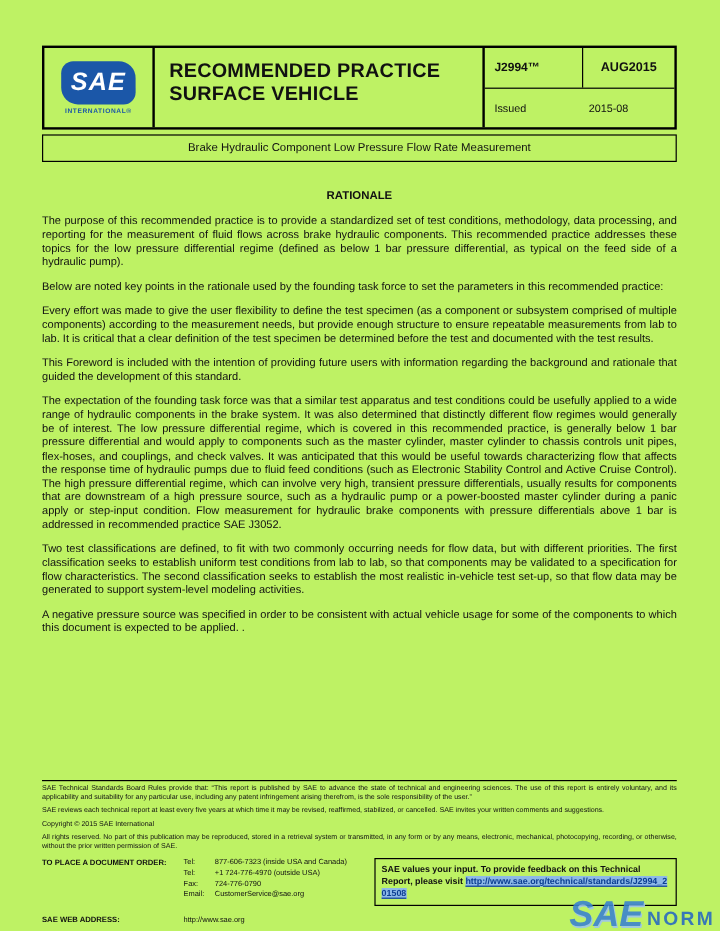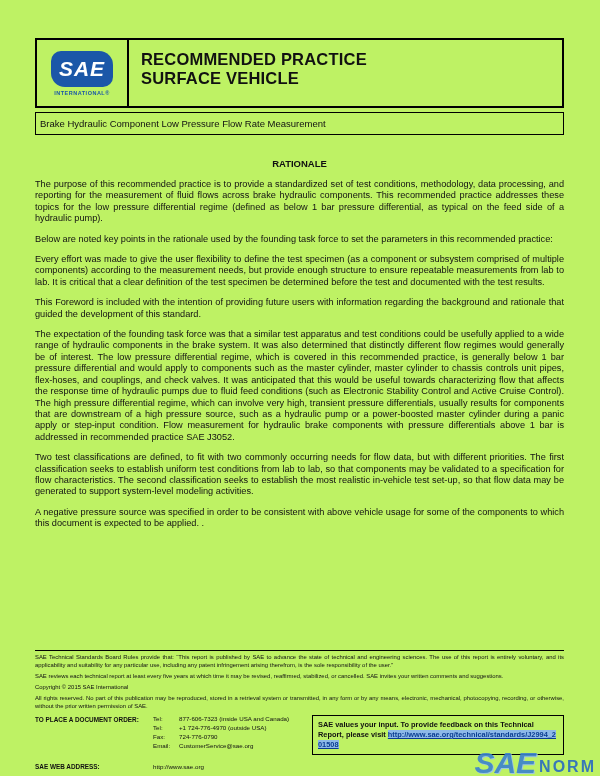--- a/index.html
+++ b/index.html
@@ -95,21 +95,21 @@
     align-items: center;
     padding-left: 8px;
     font-size: 9px;
   }
   .meta-issued-date { margin-left: 52px; }
   .subject-bar {
     position: absolute;
     left: 35px; right: 36px; top: 112px;
     border: 1.5px solid #000;
     padding: 5px 4px;
-    text-align: left;
+    text-align: center;
     font-size: 9.5px;
   }
   
   .body-text {
     position: absolute;
     left: 35px; right: 36px; top: 148px;
   }
   .section-heading {
     text-align: center;
     font-weight: bold;
@@ -214,34 +214,44 @@
     <div class="logo-cell">
       <div class="sae-logo">
         <span>SAE</span>
       </div>
       <div class="sae-intl">INTERNATIONAL®</div>
     </div>
     <div class="title-cell">
       <div class="doc-title">RECOMMENDED PRACTICE</div>
       <div class="doc-title">SURFACE VEHICLE</div>
     </div>
+    <div class="meta-cell">
+      <div class="meta-top">
+        <div class="meta-docnum">J2994™</div>
+        <div class="meta-docdate">AUG2015</div>
+      </div>
+      <div class="meta-bottom">
+        <span>Issued</span>
+        <span class="meta-issued-date">2015-08</span>
+      </div>
+    </div>
   </div>
 
   <div class="subject-bar">Brake Hydraulic Component Low Pressure Flow Rate Measurement</div>
 
   <div class="body-text">
     <div class="section-heading">RATIONALE</div>
     <p class="para">The purpose of this recommended practice is to provide a standardized set of test conditions, methodology, data processing, and reporting for the measurement of fluid flows across brake hydraulic components.  This recommended practice addresses these topics for the low pressure differential regime (defined as below 1 bar pressure differential, as typical on the feed side of a hydraulic pump).</p>
     <p class="para">Below are noted key points in the rationale used by the founding task force to set the parameters in this recommended practice:</p>
     <p class="para">Every effort was made to give the user flexibility to define the test specimen (as a component or subsystem comprised of multiple components) according to the measurement needs, but provide enough structure to ensure repeatable measurements from lab to lab.  It is critical that a clear definition of the test specimen be determined before the test and documented with the test results.</p>
 
     <p class="para">This Foreword is included with the intention of providing future users with information regarding the background and rationale that guided the development of this standard.</p>
     <p class="para">The expectation of the founding task force was that a similar test apparatus and test conditions could be usefully applied to a wide range of hydraulic components in the brake system.  It was also determined that distinctly different flow regimes would generally be of interest.  The low pressure differential regime, which is covered in this recommended practice, is generally below 1 bar pressure differential and would apply to components such as the master cylinder, master cylinder to chassis controls unit pipes, flex-hoses, and couplings, and check valves.  It was anticipated that this would be useful towards characterizing flow that affects the response time of hydraulic pumps due to fluid feed conditions (such as Electronic Stability Control and Active Cruise Control).  The high pressure differential regime, which can involve very high, transient pressure differentials, usually results for components that are downstream of a high pressure source, such as a hydraulic pump or a power-boosted master cylinder during a panic apply or step-input condition.  Flow measurement for hydraulic brake components with pressure differentials above 1 bar is addressed in recommended practice SAE J3052.</p>
     <p class="para">Two test classifications are defined, to fit with two commonly occurring needs for flow data, but with different priorities.  The first classification seeks to establish uniform test conditions from lab to lab, so that components may be validated to a specification for flow characteristics.  The second classification seeks to establish the most realistic in-vehicle test set-up, so that flow data may be generated to support system-level modeling activities.</p>
-    <p class="para">A negative pressure source was specified in order to be consistent with above vehicle usage for some of the components to which this document is expected to be applied. .</p>
+    <p class="para">A negative pressure source was specified in order to be consistent with actual vehicle usage for some of the components to which this document is expected to be applied. .</p>
   </div>
 
   <div class="footer">
     <div class="footer-rule"></div>
     <p class="fine">SAE Technical Standards Board Rules provide that: “This report is published by SAE to advance the state of technical and engineering sciences. The use of this report is entirely voluntary, and its applicability and suitability for any particular use, including any patent infringement arising therefrom, is the sole responsibility of the user.”</p>
     <p class="fine">SAE reviews each technical report at least every five years at which time it may be revised, reaffirmed, stabilized, or cancelled. SAE invites your written comments and suggestions.</p>
     <p class="fine">Copyright © 2015 SAE International</p>
     <p class="fine">All rights reserved. No part of this publication may be reproduced, stored in a retrieval system or transmitted, in any form or by any means, electronic, mechanical, photocopying, recording, or otherwise, without the prior written permission of SAE.</p>
 
     <div class="order-row">

